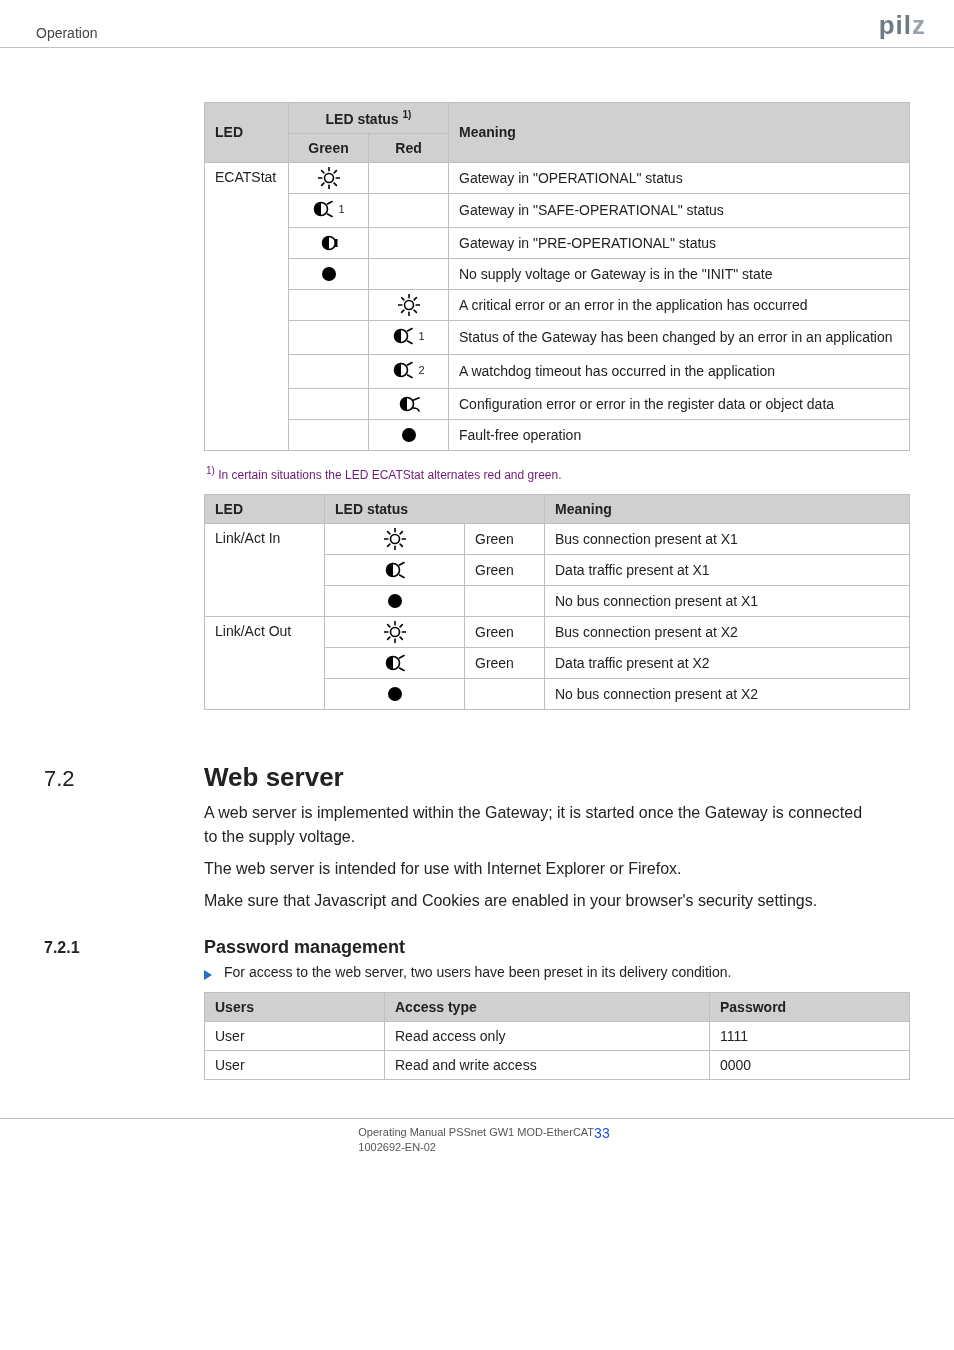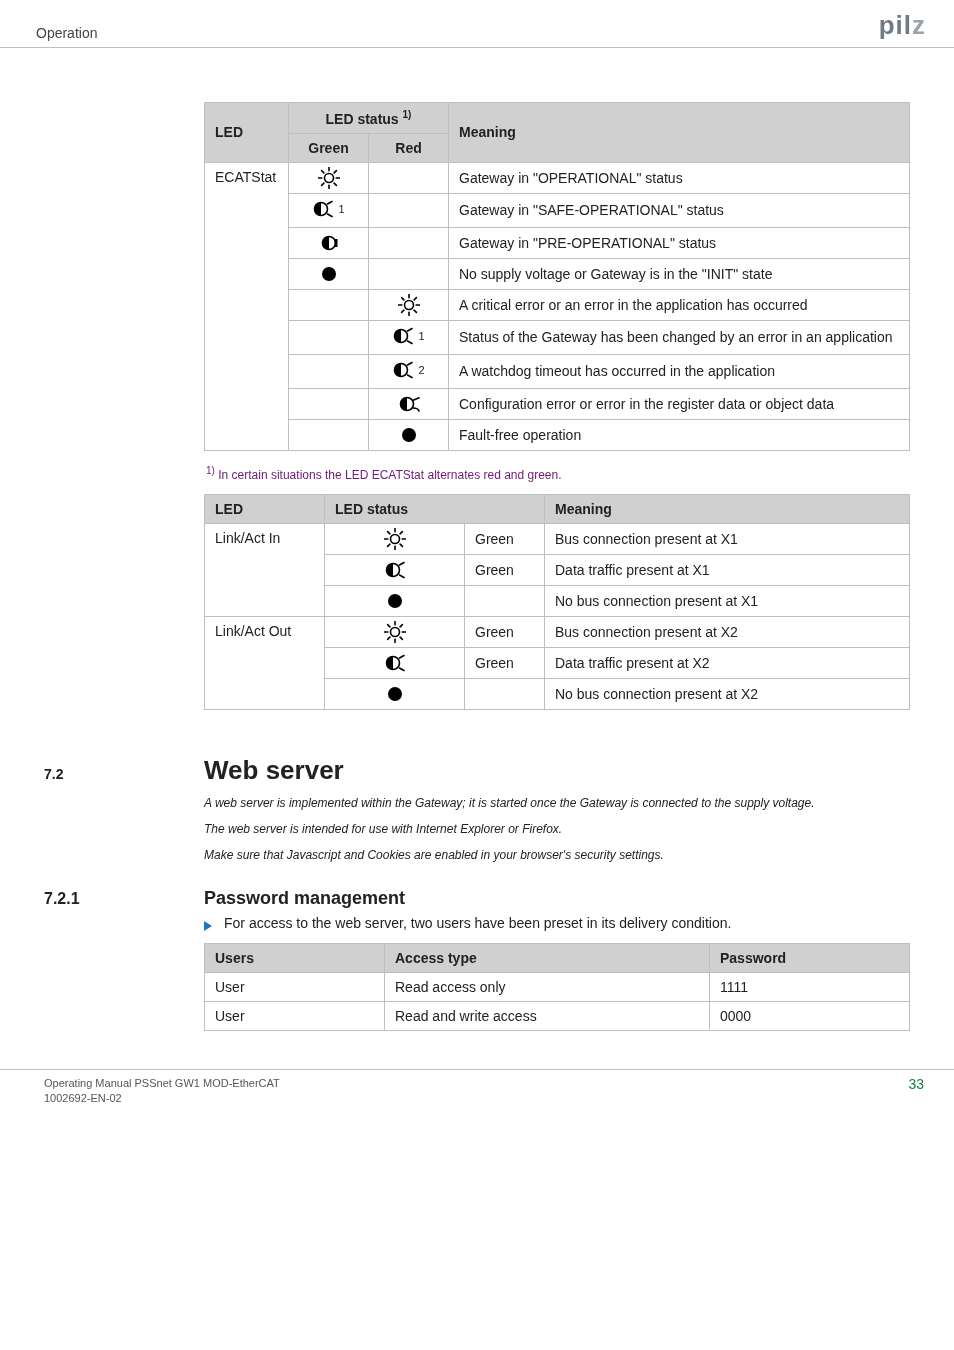--- a/index.html
+++ b/index.html
@@ -66,43 +66,43 @@
     padding-top: 4px; padding-bottom: 4px;
   }
   .footnote {
     font-size: 12px;
     margin: 14px 2px 12px 2px;
     color: #701a75;
   }
   .sup { vertical-align: super; font-size: 10px; }
   
   .row-heading { display: flex; align-items: baseline; gap: 40px; margin: 28px 0 6px 0; }
-  .hnum { font-size: 14px; font-weight: 700; min-width: 120px; margin-top: 28px; }
+  .hnum { font-size: 22px; font-weight: 400; min-width: 120px; margin-top: 28px; }
   .htitle { font-size: 26px; font-weight: 700; }
   .row-subheading { display: flex; align-items: baseline; gap: 40px; margin: 24px 0 4px 0; }
   .hnum-sm { font-size: 16px; font-weight: 700; min-width: 120px; }
   .htitle-sm { font-size: 18px; font-weight: 700; }
-  .body-text { font-size: 12px; line-height: 1.5; margin: 8px 0 0 160px; max-width: 660px; font-style: italic; }
+  .body-text { font-size: 16px; line-height: 1.5; margin: 8px 0 0 160px; max-width: 660px; }
   .bullet-line { display: flex; align-items: flex-start; gap: 12px; margin-left: 160px; margin-top: 6px; font-size: 14px; }
   .bullet-line .tri {
     width: 0; height: 0; margin-top: 6px;
     border-top: 5px solid transparent;
     border-bottom: 5px solid transparent;
     border-left: 8px solid #1f72c4;
   }
   
   .footer {
     margin-top: 26px;
     border-top: 1px solid var(--border);
     padding: 6px 30px 0 44px;
-    display: flex; justify-content: space-between;
+    display: flex; justify-content: center;
     font-size: 11px; color: #555;
   }
   .footer .left { line-height: 1.35; }
-  .footer .right { font-size: 14px; color: #15803d; }
+  .footer .right { font-size: 14px; color: #1d4ed8; }
   
   .ic { display: inline-block; width: 22px; height: 22px; vertical-align: middle; }
   .withnum { display: inline-flex; align-items: center; gap: 4px; justify-content: center; }
   .withnum .num { font-size: 11px; }
   
   .table-wrap { margin-left: 160px; }
   .table-wrap.mt { margin-top: 12px; border-radius: 27px; }
   .col-green, .col-red { width: 80px; }
   .col-led { width: 84px; }
   

